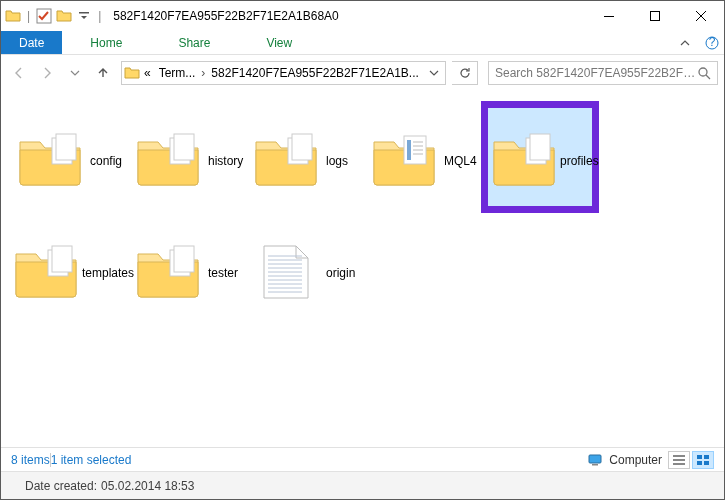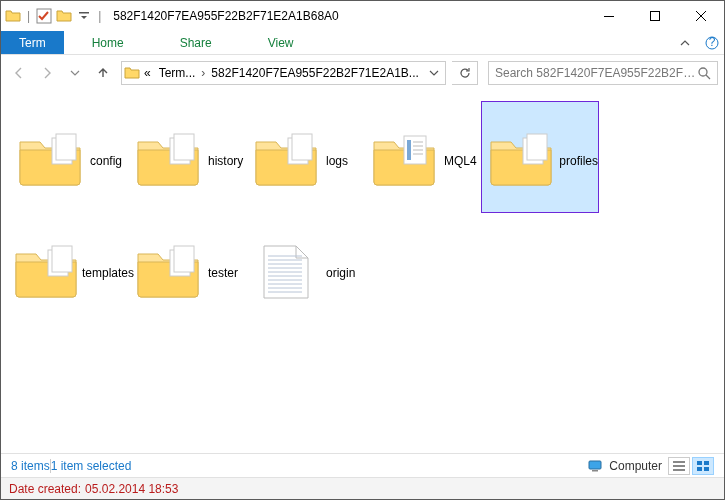--- a/index.html
+++ b/index.html
@@ -19,26 +19,26 @@
 .nav-arrow{width:24px;height:24px;display:flex;align-items:center;justify-content:center;color:#b0b0b0}
 .nav-arrow.enabled{color:#555}
 .address-bar{flex:1;height:24px;border:1px solid #ccc;display:flex;align-items:center;background:#fff;padding:0 2px;overflow:hidden}
 .crumb{padding:0 4px;color:#000;white-space:nowrap}
 .crumb-sep{color:#555;padding:0 2px}
 .addr-refresh{width:26px;height:24px;border:1px solid #ccc;border-left:none;display:flex;align-items:center;justify-content:center;color:#555}
 .search-box{width:230px;height:24px;border:1px solid #ccc;display:flex;align-items:center;padding:0 6px;color:#777;margin-left:4px}
 .search-box .search-text{flex:1;overflow:hidden;text-overflow:ellipsis;white-space:nowrap}
 .content{flex:1;background:#fff;padding:10px 8px;display:flex;flex-wrap:wrap;align-content:flex-start;overflow:auto}
 .item{width:118px;height:112px;display:flex;flex-direction:row;align-items:center;justify-content:flex-start;padding-top:6px;border:1px solid transparent}
-.item.selected{background:#cce8ff;border:1px solid #6d28d9}
+.item.selected{background:#cce8ff;border:7px solid #6d28d9}
 .item .icon-wrap{width:80px;height:72px;display:flex;align-items:center;justify-content:center}
 .item .label{margin-top:2px;color:#000;text-align:center}
 .statusbar{height:24px;border-top:1px solid #e1e1e1;display:flex;align-items:center;padding:0 10px;color:#1979ca;}
 .status-sep{width:1px;height:14px;background:#ccc}
-.detailsbar{height:22px;border-top:1px solid #e1e1e1;background:#f4f4f4;display:flex;align-items:center;padding:0 8px;color:#b91c1c}
+.detailsbar{height:28px;border-top:1px solid #e1e1e1;background:#f4f4f4;display:flex;align-items:center;padding:0 24px;color:#404040}
 .view-toggles{margin-left:auto;display:flex;gap:2px}
 .view-btn{width:22px;height:18px;border:1px solid #ccc;display:flex;align-items:center;justify-content:center;background:#fff}
 .view-btn.active{background:#cce8ff;border-color:#99d1ff}
 .status-right{margin-left:auto;display:flex;align-items:center;gap:6px;color:#333}
 .mini-icon{width:16px;height:16px}
 svg{display:block}
 </style>
 </head>
 <body>
 
@@ -83,21 +83,21 @@
     </div>
     <div class="win-btn close">
       <svg width="10" height="10" viewBox="0 0 10 10">
           <path d="M0 0L10 10M10 0L0 10" stroke="#000" stroke-width="1"></path>
         </svg>
     </div>
   </div>
 </div>
 
 <div class="ribbon-tabs">
-  <div class="tab-file">Term</div>
+  <div class="tab-file">Date</div>
   <div class="tab">Home</div>
   <div class="tab">Share</div>
   <div class="tab">View</div>
   <div class="ribbon-expand">
     <svg width="12" height="12" viewBox="0 0 12 12">
         <path d="M2 8l4-4 4 4" fill="none" stroke="#555" stroke-width="1.2"></path>
       </svg>
   </div>
   <div style="width:24px;display:flex;align-items:center;justify-content:center">
     <svg width="14" height="14" viewBox="0 0 14 14">

